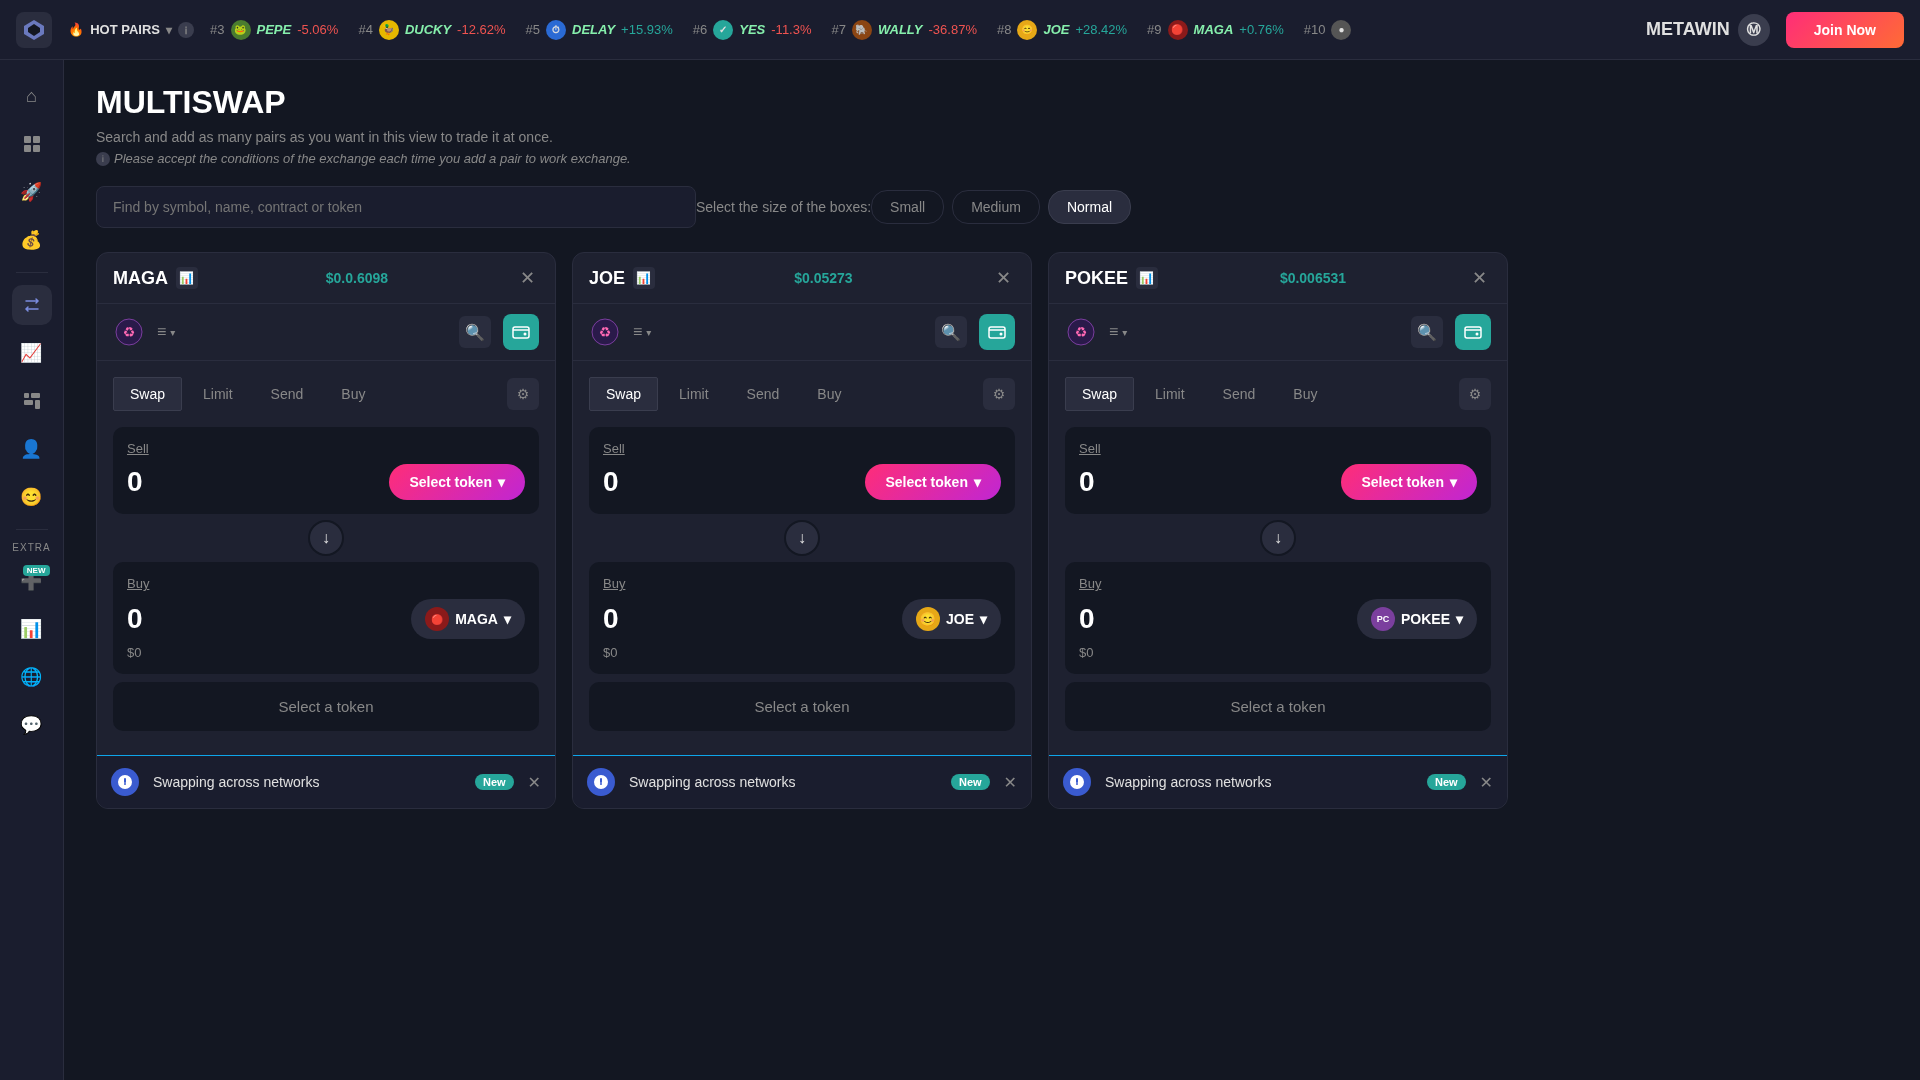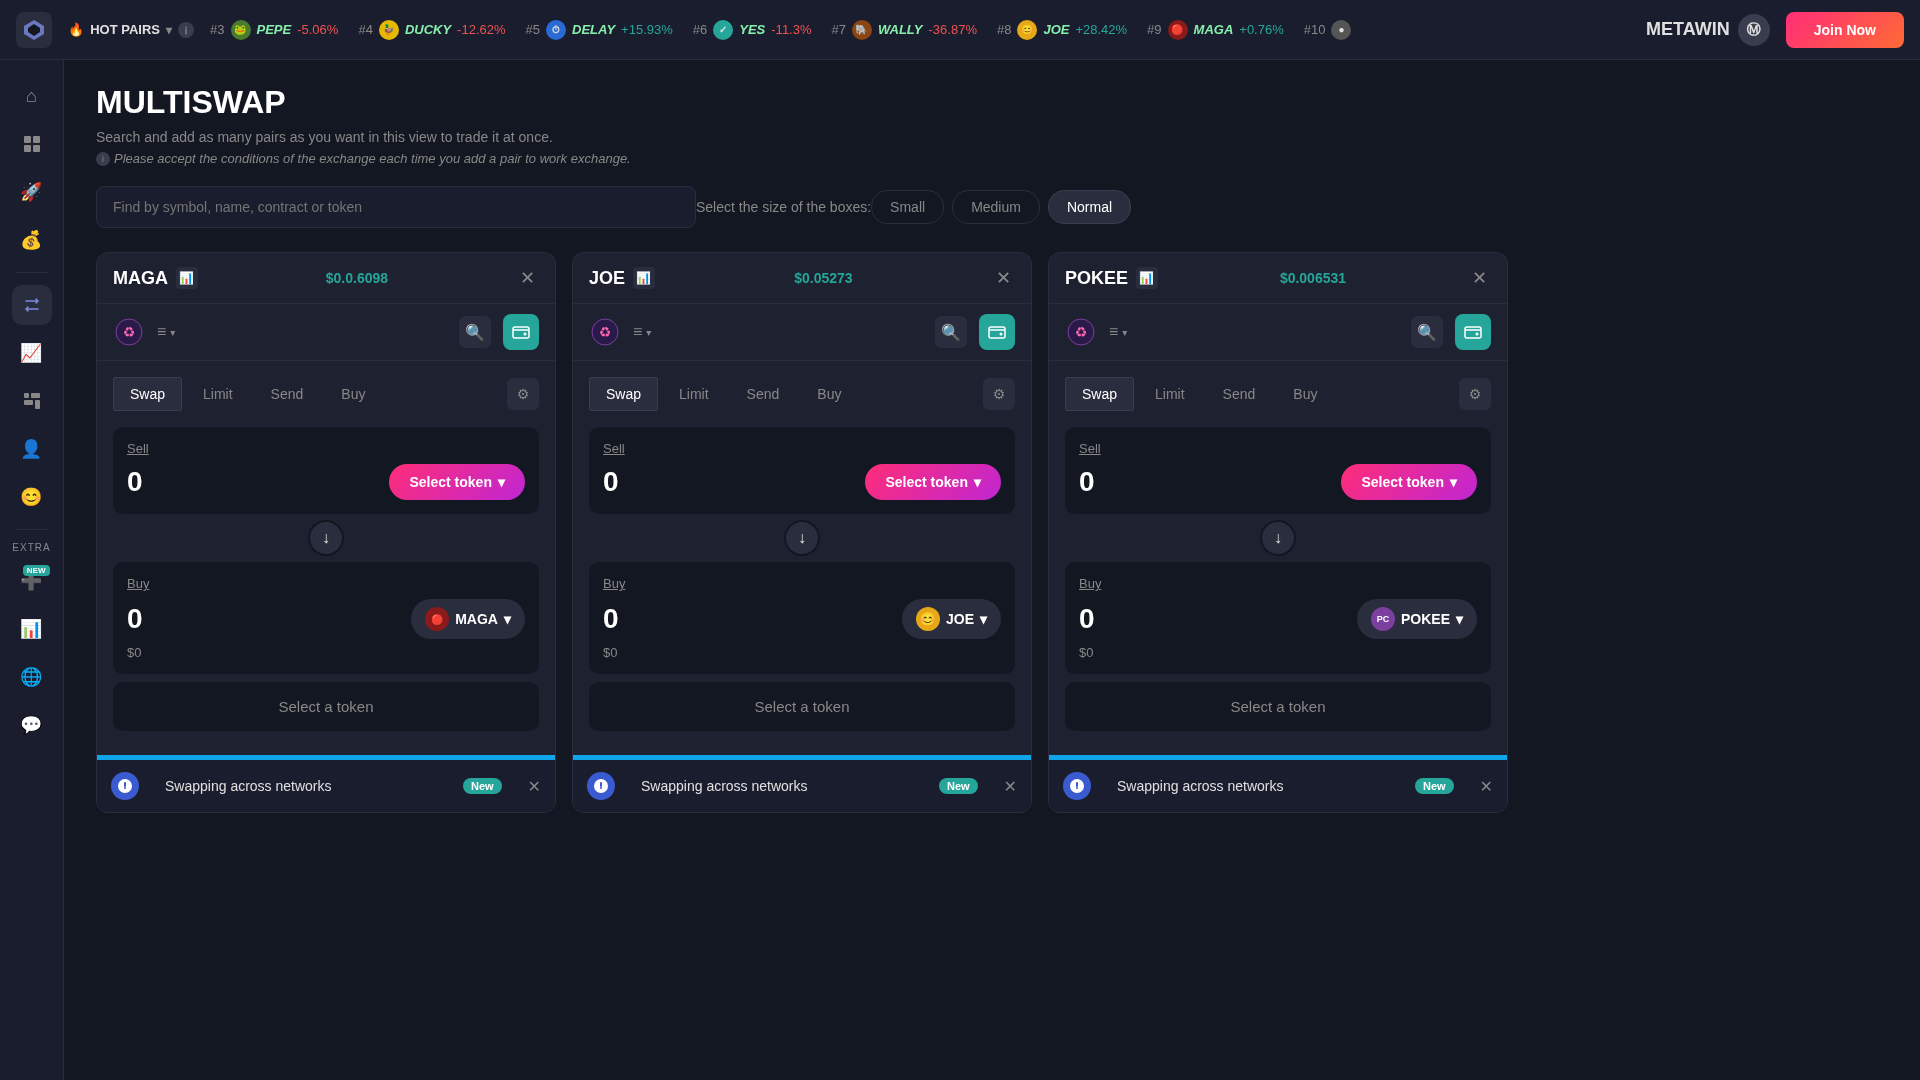--- a/index.html
+++ b/index.html
@@ -468,24 +468,24 @@
       justify-content: center;
       color: #888;
       font-size: 15px;
       font-weight: 500;
     }
 
     
     .bottom-notification {
       display: flex;
       align-items: center;
-      gap: 26px;
+      gap: 14px;
       padding: 12px 14px;
       background: #1a1d2e;
-      border-top: 5px solid #0ea5e9;
+      border-top: 1px solid #0ea5e9;
       margin-top: 8px;
     }
     .notif-icon {
       width: 28px; height: 28px;
       border-radius: 50%;
       background: #3a5bd0;
       display: flex;
       align-items: center;
       justify-content: center;
       font-size: 14px;

